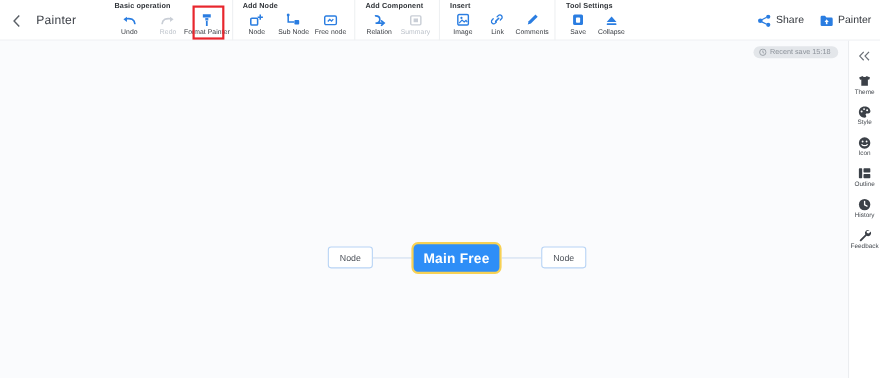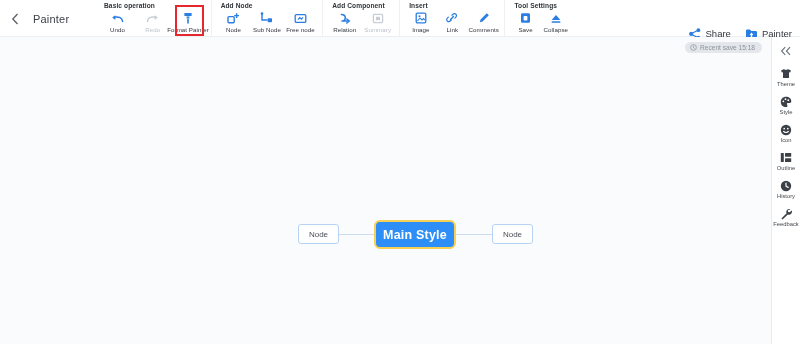--- a/index.html
+++ b/index.html
@@ -58,21 +58,21 @@
   .titem .ico svg { display: block; }
 
   
   .redbox {
     position: absolute; left: 175px; top: 5px; width: 29px; height: 31px;
     border: 2px solid #e8262d; background: transparent; pointer-events: none;
   }
 
   
   .topright {
-    position: absolute; right: 8px; top: 15px; height: 37px;
+    position: absolute; right: 8px; top: 0; height: 37px;
     display: flex; align-items: center; gap: 14px;
   }
   .tr-btn {
     display: flex; align-items: center; gap: 4px; cursor: pointer;
   }
   .tr-btn .ico { width: 13px; height: 13px; color: #2a7de1; display: flex; align-items: center; }
   .tr-btn .lbl { font-size: 9.5px; color: #33373d; white-space: nowrap; }
 
   
   .canvas {
@@ -345,21 +345,21 @@
 
     <div class="map">
       <div class="edge left"></div>
       <div class="edge right"></div>
 
       <div class="node-leaf left">
         <span>Node</span>
       </div>
 
       <div class="node-main">
-        <span>Main Style</span>
+        <span>Main Free</span>
       </div>
 
       <div class="node-leaf right">
         <span>Node</span>
       </div>
     </div>
   </div>
 
   <div class="rightbar">
     <div class="collapse-arrows">

